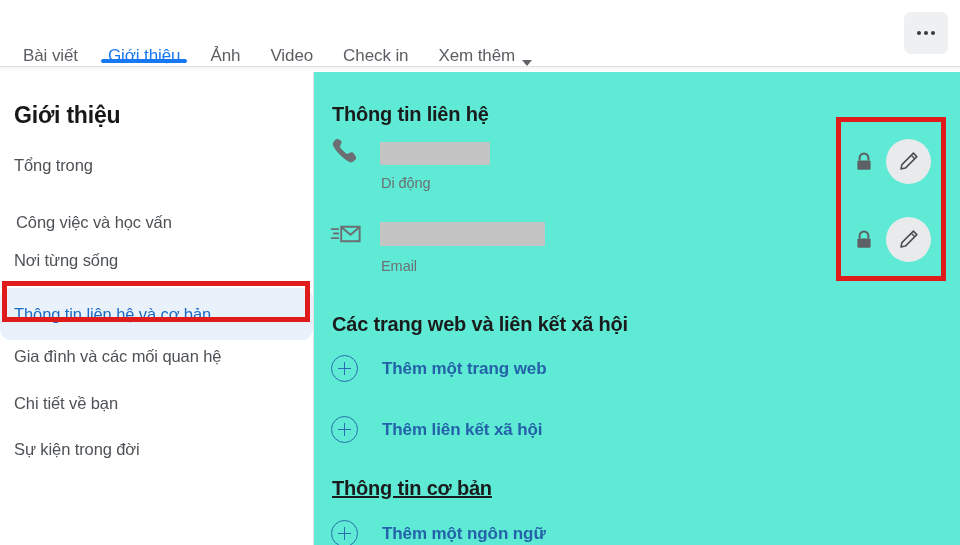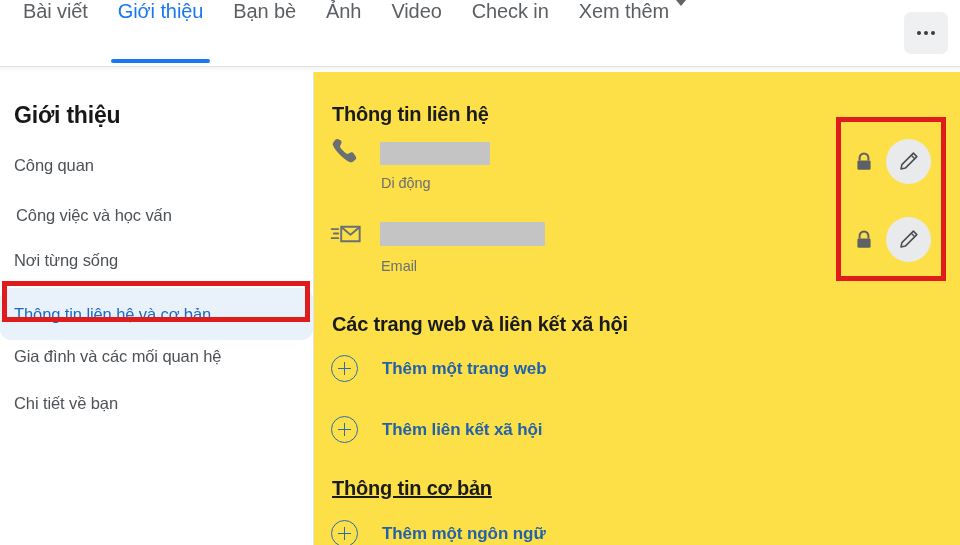--- a/index.html
+++ b/index.html
@@ -33,23 +33,23 @@
     left: 8px; top: 0;
     height: 66px;
     display: flex;
     align-items: center;
   }
 
   .tab {
     position: relative;
     height: 66px;
     display: flex;
-    align-items: flex-start;
+    align-items: flex-end;
     padding: 0 15px;
-    font-size: 20px;
+    font-size: 17px;
     color: #5b5f63;
     white-space: nowrap;
     cursor: pointer;
     letter-spacing: -0.1px;
   }
 
   .tab.active { color: #1877f2; }
 
   .tab.active .tab-underline {
     position: absolute;
@@ -146,21 +146,21 @@
   .side-item.active {
     color: #1a6bc4;
     background: #e9f2fb;
   }
 
   
   #main {
     position: absolute;
     left: 314px; top: 72px;
     width: 646px; height: 473px;
-    background: #fde047;
+    background: #5eead4;
   }
 
   .section-title {
     position: absolute;
     font-size: 20px;
     font-weight: bold;
     color: #1a1b1c;
     letter-spacing: -0.2px;
     white-space: nowrap;
   }
@@ -254,23 +254,20 @@
 
     <div id="tabs">
       <div class="tab">
         <span>Bài viết</span>
       </div>
       <div class="tab active">
         <span>Giới thiệu</span>
         <span class="tab-underline"></span>
       </div>
       <div class="tab">
-        <span>Bạn bè</span>
-      </div>
-      <div class="tab">
         <span>Ảnh</span>
       </div>
       <div class="tab">
         <span>Video</span>
       </div>
       <div class="tab">
         <span>Check in</span>
       </div>
       <div class="tab">
         <span>Xem thêm</span>
@@ -290,36 +287,39 @@
     <div id="tabbar-shadow"></div>
   </div>
 
   <div id="vdivider"></div>
 
   <div id="sidebar">
 
     <div id="sidebar-title">Giới thiệu</div>
 
     <div class="side-item" style="top:77px;">
-      <span>Công quan</span>
-    </div>
-    <div class="side-item" style="top:127px;padding-left:16px;">
+      <span>Tổng trong</span>
+    </div>
+    <div class="side-item" style="top:134px;padding-left:16px;">
       <span>Công việc và học vấn</span>
     </div>
     <div class="side-item" style="top:172px;">
       <span>Nơi từng sống</span>
     </div>
     <div class="side-item active" style="top:216px; height:52px;border-radius:11px;">
       <span>Thông tin liên hệ và cơ bản</span>
     </div>
     <div class="side-item" style="top:268px;">
       <span>Gia đình và các mối quan hệ</span>
     </div>
     <div class="side-item" style="top:315px;">
       <span>Chi tiết về bạn</span>
+    </div>
+    <div class="side-item" style="top:361px;">
+      <span>Sự kiện trong đời</span>
     </div>
   </div>
 
   <div id="main">
 
     <div class="section-title" style="left:18px; top:31px;">Thông tin liên hệ</div>
 
     <div class="contact-row" style="left:16px; top:64px; width:420px; height:60px;text-align:right;">
       <span class="contact-icon">
         <svg viewBox="0 0 24 24" width="30" height="30">

